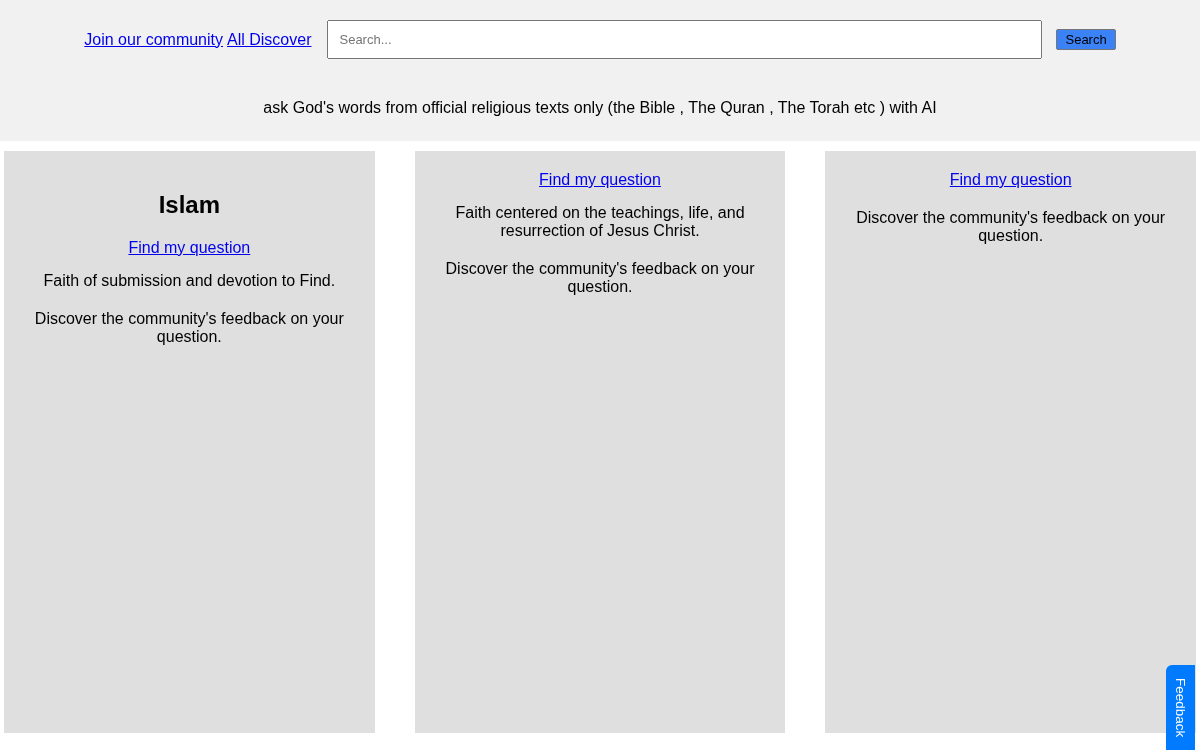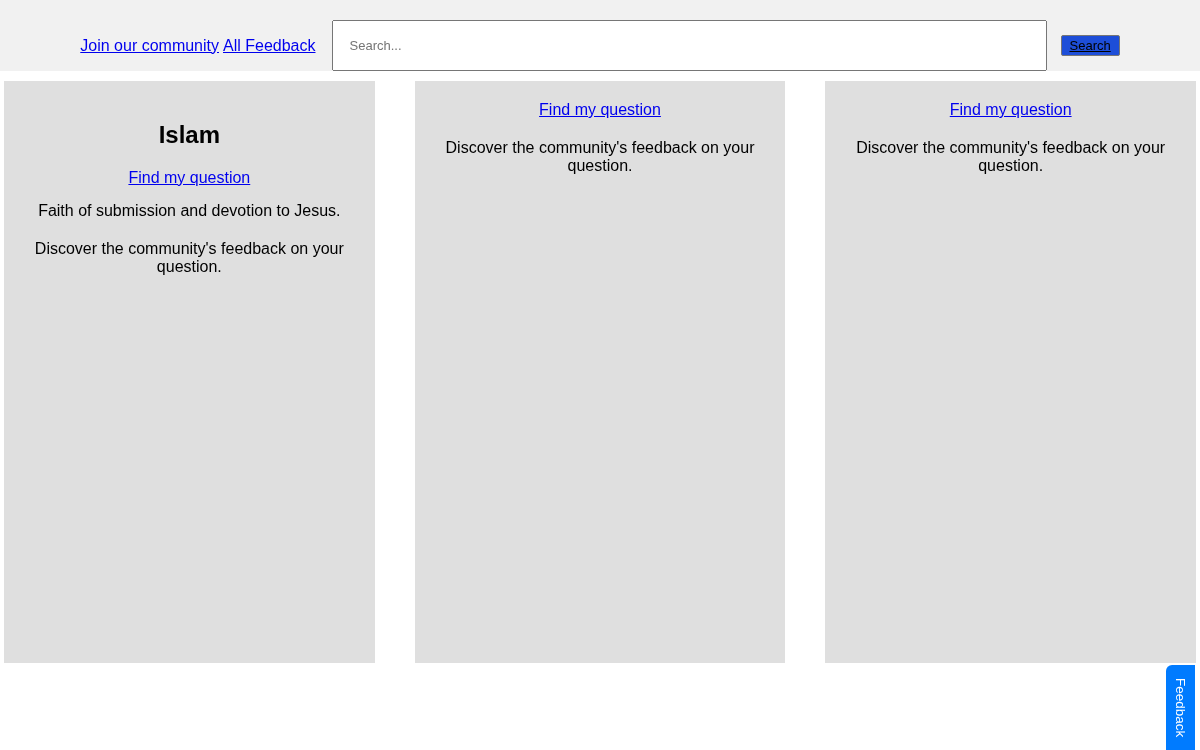--- a/index.html
+++ b/index.html
@@ -23,33 +23,32 @@
       align-items: center;
       justify-content: center;
       gap: 4px;
     }
     a {
       color: #0000EE;
       text-decoration: underline;
     }
     .search-input {
       margin-left: 12px;
-      padding: 16px;
+      padding: 10px;
       width: 715px;
       font-size: 13px;
     }
     .search-btn {
       margin-left: 10px;
       font-size: 13px;
       padding: 2px 8px;
-      background: #1d4ed8;
+      background: #3b82f6;
       border: 1px solid #767676;
       border-radius: 2px;
       cursor: pointer;
-      text-decoration: underline;
     }
     .tagline {
       margin: 0;
       padding: 40px 0 24px 0;
       font-size: 16px;
     }
     .cards {
       display: flex;
       padding: 10px 4px;
       gap: 40px;
@@ -86,35 +85,37 @@
       font-size: 13.5px;
       cursor: pointer;
     }
   </style>
 </head>
 <body>
 
 <div class="header">
   <div class="header-nav">
     <a href="#">Join our community</a>
-    <a href="#">All Feedback</a>
+    <a href="#">All Discover</a>
     <input type="text" class="search-input" placeholder="Search..." style="">
     <button class="search-btn">Search</button>
   </div>
+  <p class="tagline">ask God's words from official religious texts only (the Bible , The Quran , The Torah etc ) with AI</p>
 </div>
 
 <div class="cards">
   <div class="card">
     <h2>Islam</h2>
     <a href="#">Find my question</a>
-    <p class="card-description">Faith of submission and devotion to Jesus.</p>
+    <p class="card-description">Faith of submission and devotion to Find.</p>
     <p class="card-feedback">Discover the community's feedback on your question.</p>
   </div>
   <div class="card">
     <a href="#">Find my question</a>
+    <p class="card-description">Faith centered on the teachings, life, and resurrection of Jesus Christ.</p>
     <p class="card-feedback">Discover the community's feedback on your question.</p>
   </div>
   <div class="card">
     <a href="#">Find my question</a>
     <p class="card-feedback">Discover the community's feedback on your question.</p>
   </div>
 </div>
 
 <div class="feedback-tab">Feedback</div>
 

